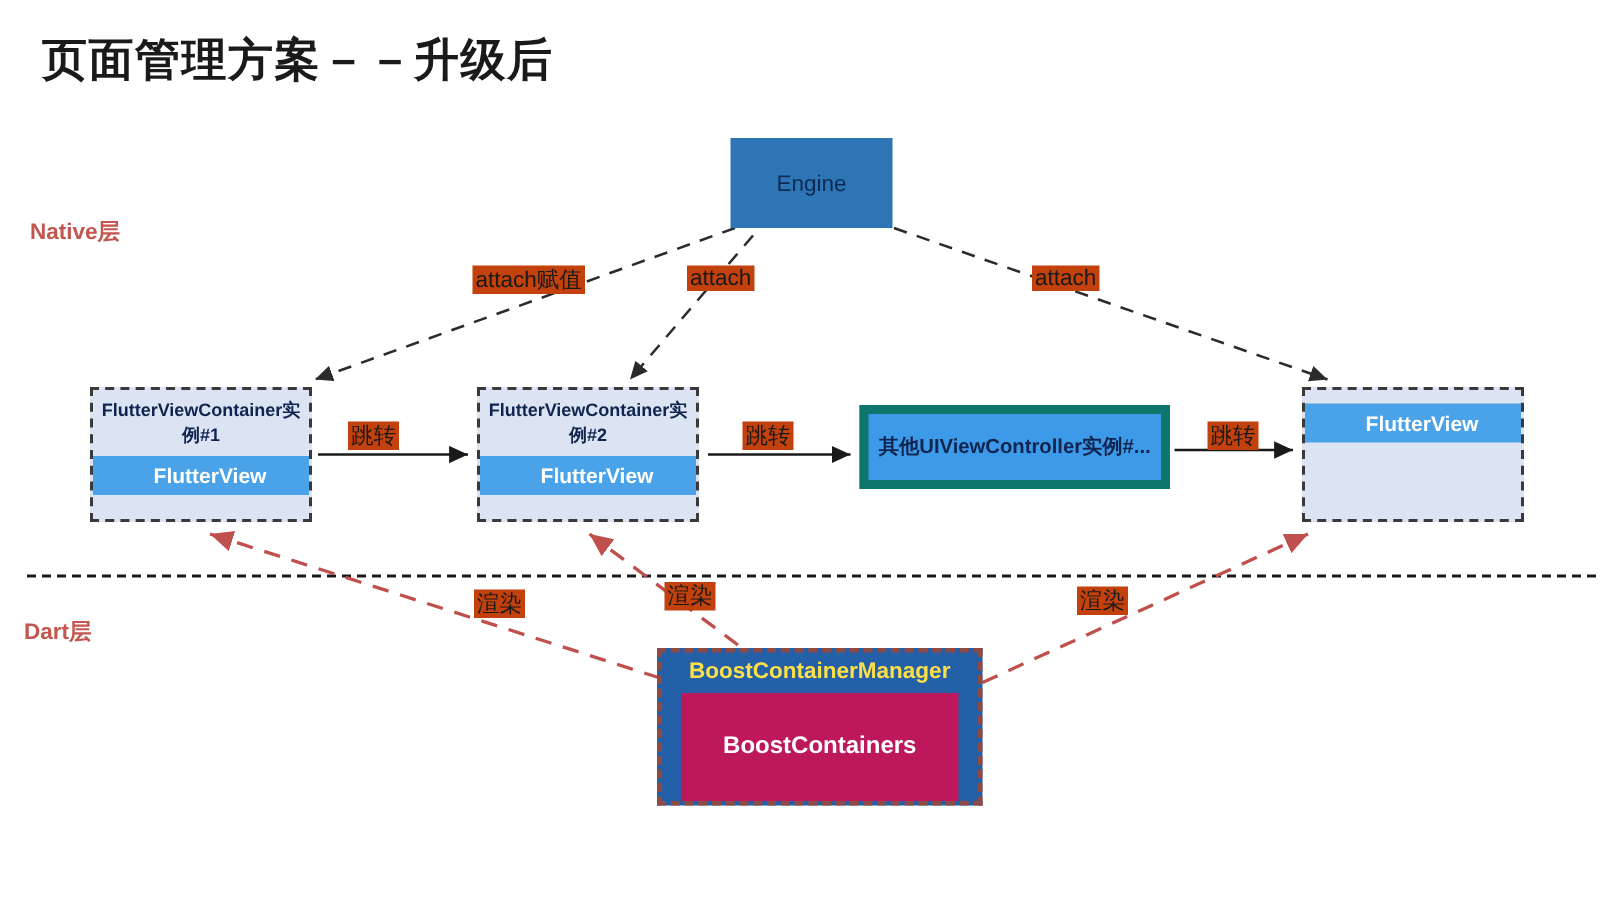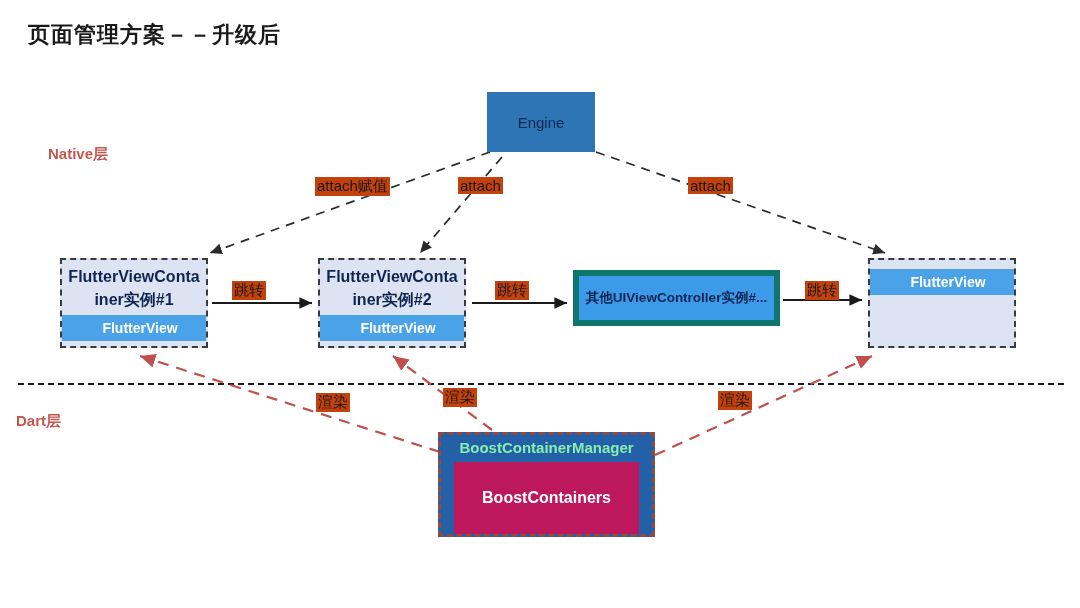--- a/index.html
+++ b/index.html
@@ -14,36 +14,36 @@
     background: #ffffff;
     overflow: hidden;
     font-family: "Liberation Sans", "DejaVu Sans", sans-serif;
   }
 
   
   #page-title {
     position: absolute;
     left: 28px;
     top: 20px;
-    font-size: 22px;
+    font-size: 30px;
     font-weight: bold;
     color: #1a1a1a;
     letter-spacing: 1px;
     white-space: nowrap;
   }
 
   
   .layer-label {
     position: absolute;
     font-size: 15px;
     font-weight: bold;
     color: #c3564e;
     white-space: nowrap;
   }
-  #layer-native { left: 20px; top: 145px; margin-left: 28px; }
+  #layer-native { left: 20px; top: 145px; }
   #layer-dart   { left: 16px; top: 412px; }
 
   
   #layer-divider {
     position: absolute;
     left: 18px;
     top: 383px;
     width: 1046px;
     height: 0;
     border-top: 2px dashed #1a1a1a;
@@ -74,21 +74,21 @@
     height: 90px;
     background: #dce3f2;
     border: 2px dashed #3a3a3a;
     box-sizing: border-box;
     display: flex;
     flex-direction: column;
     align-items: center;
     padding-top: 5px;
   }
   .fvc-title {
-    font-size: 16px;
+    font-size: 12px;
     font-weight: bold;
     color: #0f2550;
     line-height: 1.45;
     text-align: center;
     width: 134px;
     word-break: break-all;
   }
   .fvc-inner {
     margin-top: 4px;
     width: 132px;
@@ -140,21 +140,21 @@
     border: 3px dashed #8f4a44;
     box-sizing: border-box;
     display: flex;
     flex-direction: column;
     align-items: center;
   }
   #bcm-title {
     margin-top: 4px;
     font-size: 15px;
     font-weight: bold;
-    color: #86efac;
+    color: #fde047;
     white-space: nowrap;
   }
   #bcm-inner {
     margin-top: 6px;
     width: 185px;
     height: 78px;
     background: #be185d;
     display: flex;
     align-items: center;
     justify-content: center;

